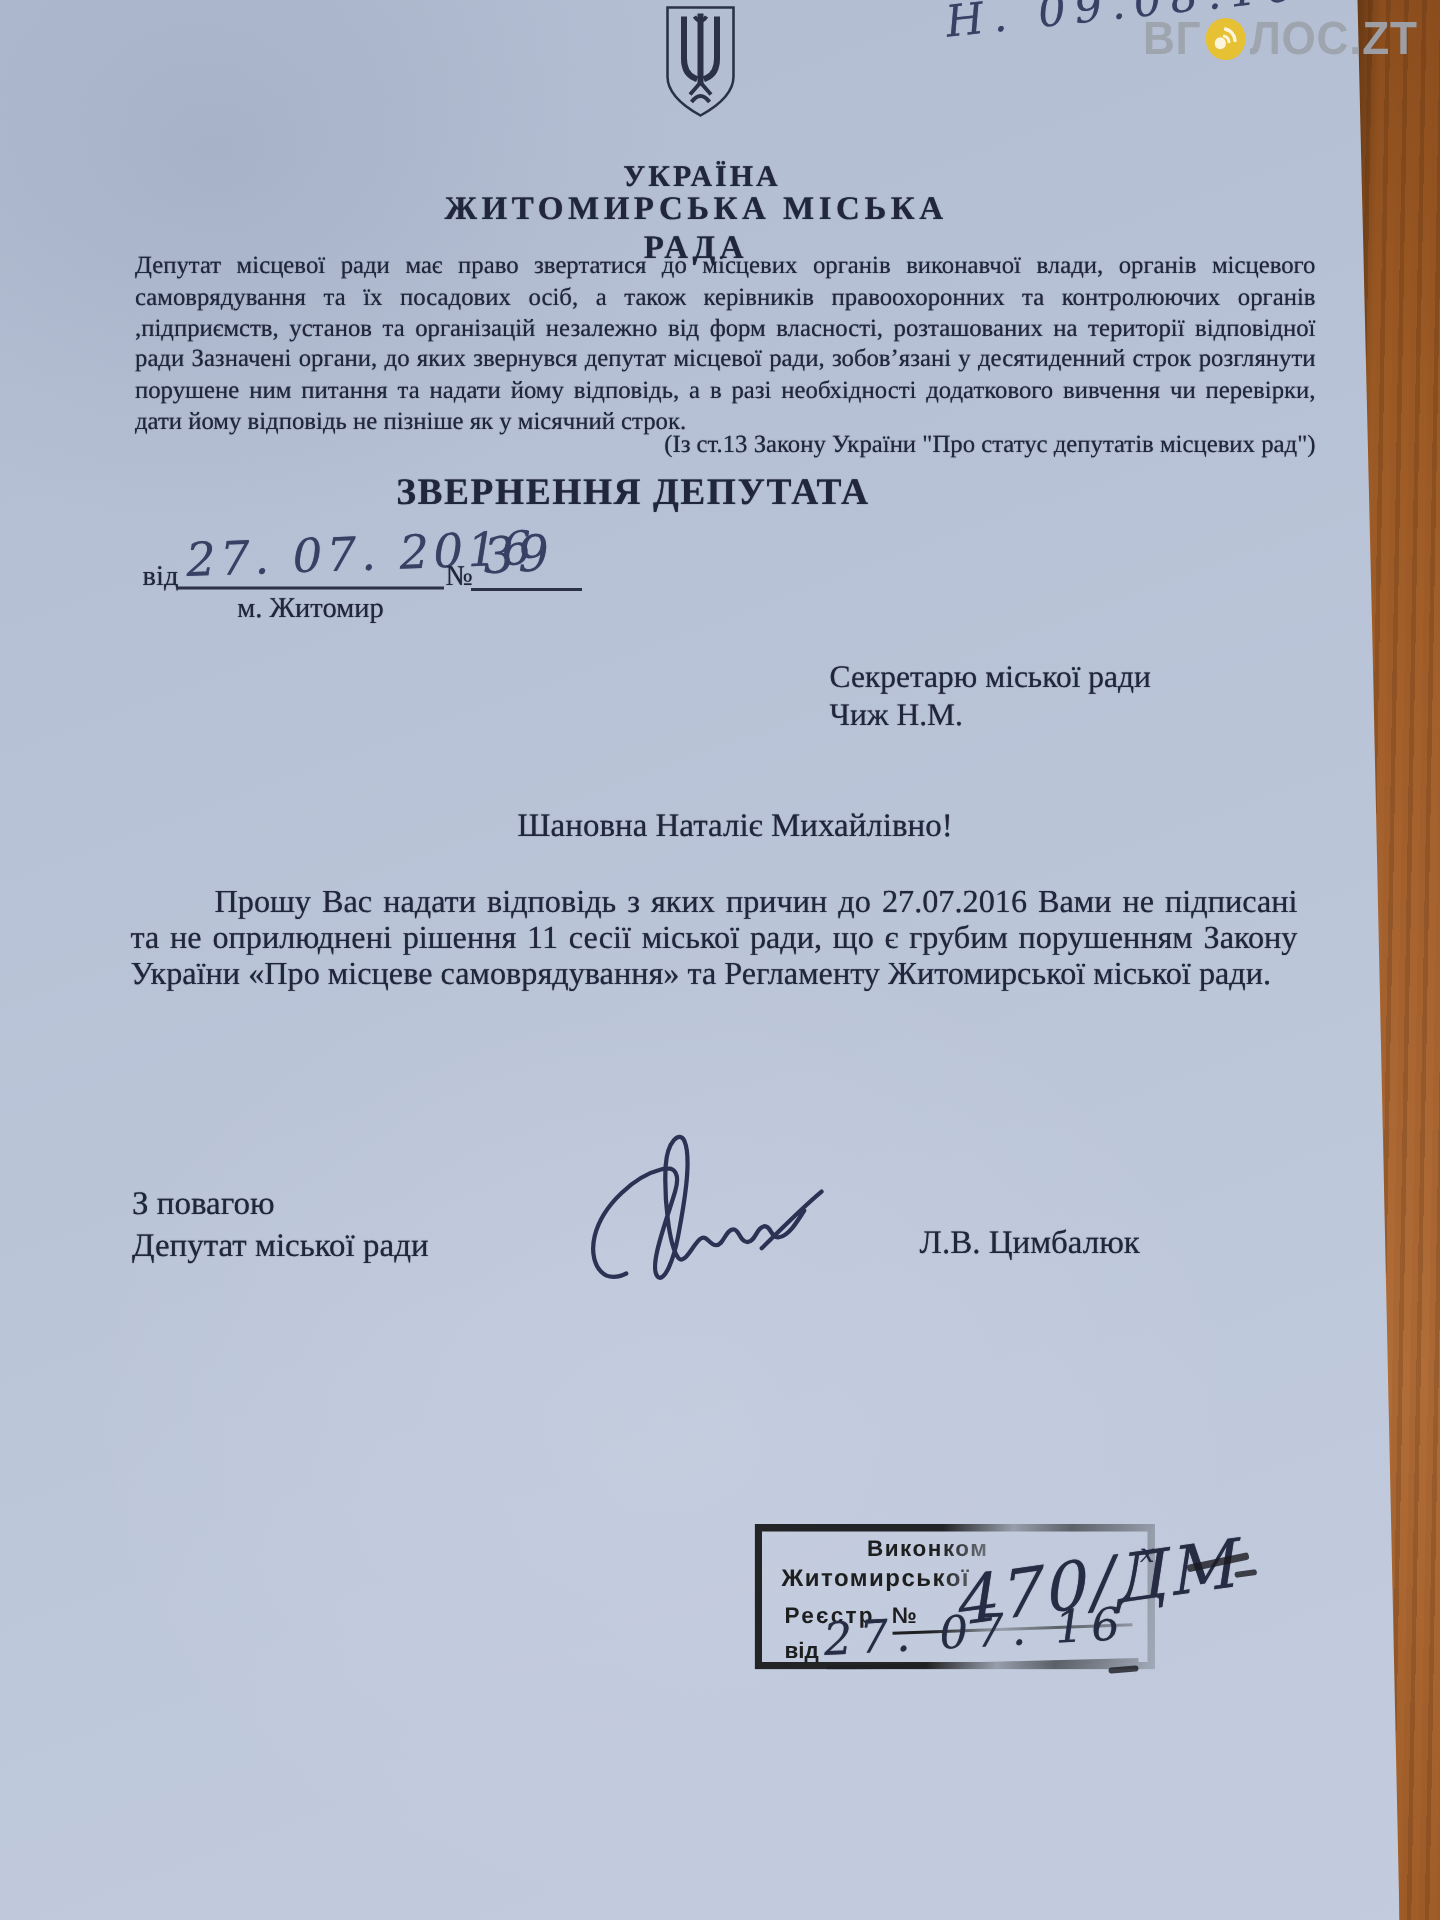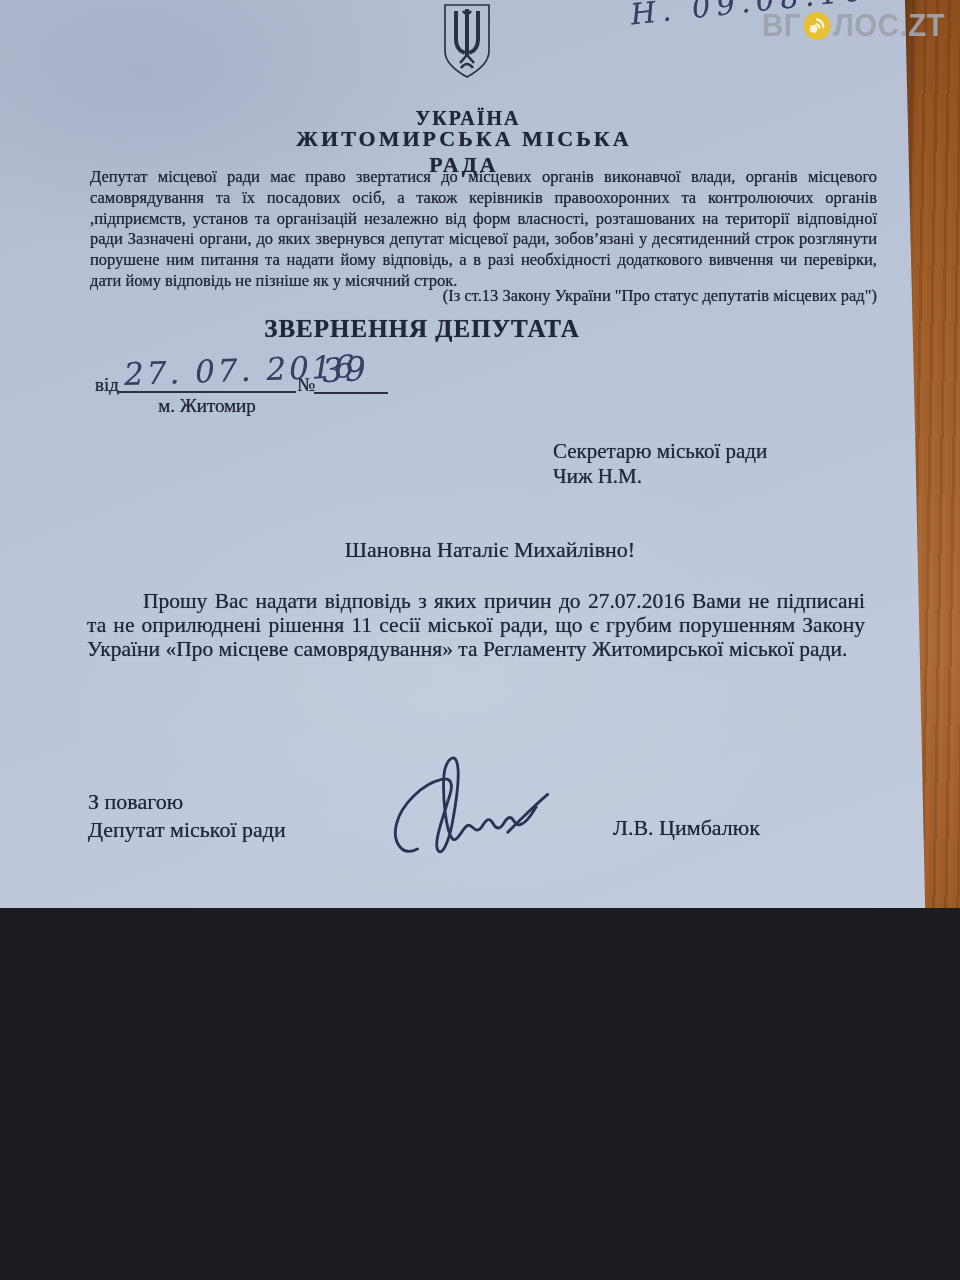--- a/index.html
+++ b/index.html
@@ -1,17 +1,17 @@
 <!DOCTYPE html>
 <html><head>
 <meta charset="utf-8">
 <style>
   html,body { margin:0; padding:0; background:#1c1c22; }
   .photo {
-    position:relative; width:960px; height:908px; overflow:hidden;
+    position:relative; width:960px; height:1280px; overflow:hidden;
     font-family:"Liberation Serif", serif; color:#20263c;
     background:
       repeating-linear-gradient(91deg, rgba(70,35,10,0.22) 0 3px, rgba(0,0,0,0) 3px 8px, rgba(140,75,30,0.15) 8px 12px),
       linear-gradient(178deg, #8a4c1d 0%, #9c5a24 22%, #a86430 50%, #b06d38 72%, #a05d28 100%);
   }
   .edge-shadow {
     position:absolute; left:899px; top:-10px; width:30px; height:1310px;
     transform:rotate(1.25deg); transform-origin:top left;
     background:linear-gradient(to right, rgba(45,24,6,0.55), rgba(45,24,6,0.0) 75%);
   }

